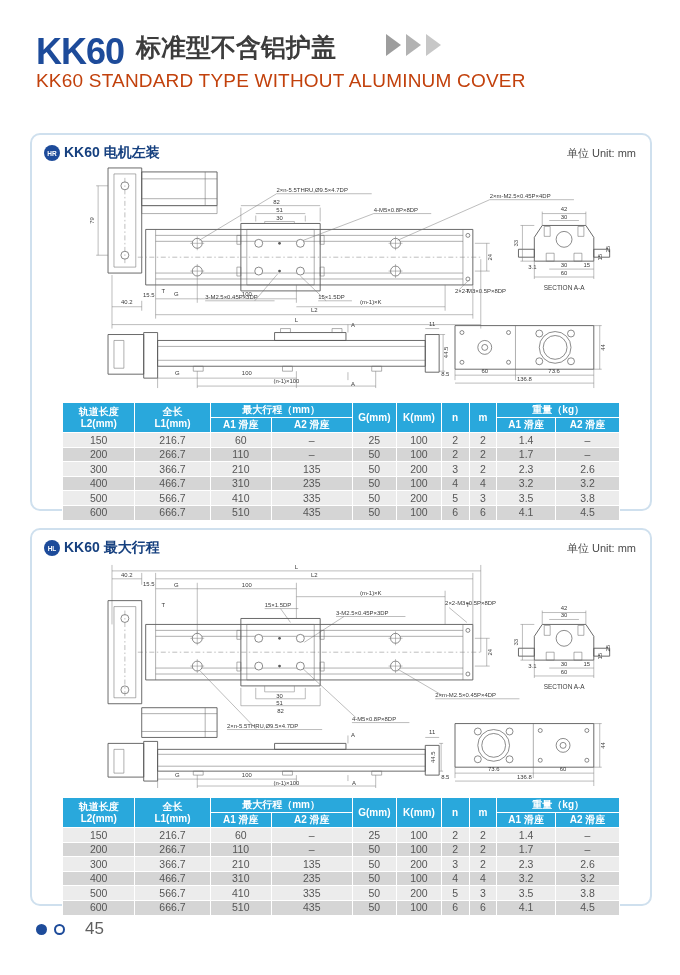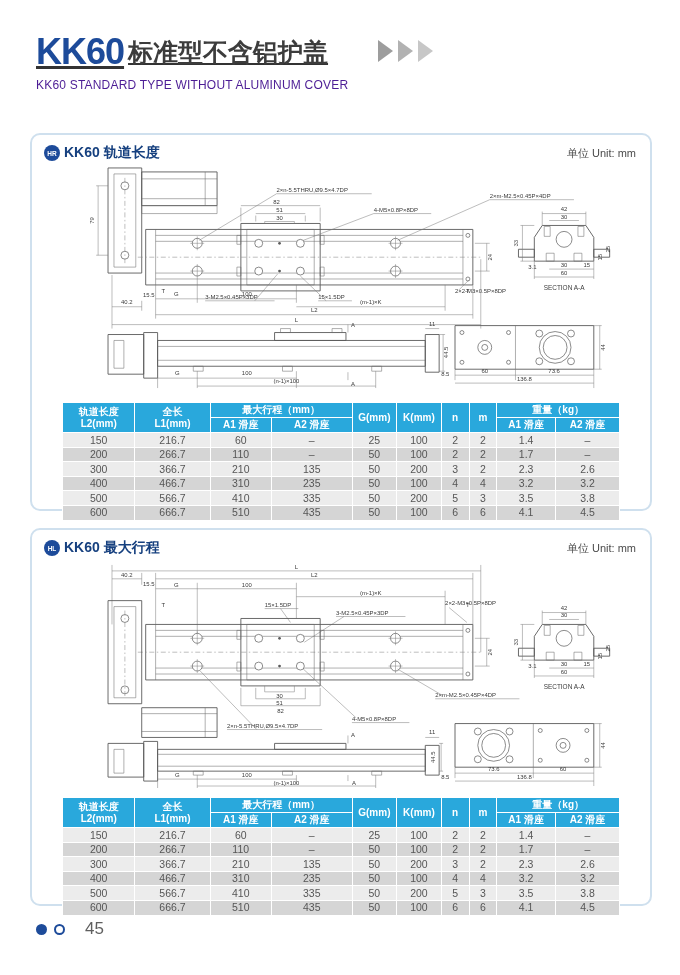--- a/index.html
+++ b/index.html
@@ -3,29 +3,29 @@
 <meta charset="utf-8">
 <style>
   * { margin:0; padding:0; box-sizing:border-box; }
   html,body { background:#fff; }
   body {
     width:680px; height:975px; position:relative;
     font-family:"Liberation Sans", sans-serif; color:#333; overflow:hidden;
   }
   
   .hdr { padding:34px 28px 0 36px; }
-  .hdr-row { display:flex; align-items:center;text-decoration:underline; }
+  .hdr-row { display:flex; align-items:flex-start; }
   .logo { font-size:36px; font-weight:bold; color:#1d4b9a; letter-spacing:-1px; line-height:1; }
-  .title-zh { font-size:25px; font-weight:bold; color:#3c3c3c; margin-left:4px; line-height:1.05; }
+  .title-zh { font-size:25px; font-weight:bold; color:#3c3c3c; margin-left:12px; line-height:1.05; }
   .arrows { display:flex; align-items:center; margin-left:50px; margin-bottom:3px; }
   .tri { width:0; height:0; border-top:11px solid transparent; border-bottom:11px solid transparent; margin-right:5px; }
   .tri1 { border-left:15px solid #9d9d9d; }
   .tri2 { border-left:15px solid #b2b2b2; }
   .tri3 { border-left:15px solid #c7c7c7; }
-  .title-en { font-size:12px; color:#4c1d95; margin-top:8px; letter-spacing:0.2px; }
+  .title-en { font-size:19px; color:#c2410c; letter-spacing:0.2px; }
   
   .panel {
     position:absolute; left:30px; width:622px; height:378px;
     border:2px solid #cfe0ee; border-radius:10px; background:#fff;
   }
   .panel1 { top:133px; }
   .panel2 { top:528px; }
   .panel-head { display:flex; align-items:center; padding:9px 14px 0 12px; }
   .badge {
     width:16px; height:16px; border-radius:50%; background:#1d4b9a; color:#fff;
@@ -77,21 +77,21 @@
       <i class="tri tri2"></i>
       <i class="tri tri3"></i>
     </span>
   </div>
   <div class="title-en">KK60 STANDARD TYPE WITHOUT ALUMINUM COVER</div>
 </div>
 
 <section class="panel panel1">
   <div class="panel-head">
     <span class="badge">HR</span>
-    <span class="panel-title">KK60 轨道长度</span>
+    <span class="panel-title">KK60 电机左装</span>
     <span class="unit">单位 Unit: mm</span>
   </div>
 
   <svg class="drawing" width="610" height="230" viewBox="0 0 610 232">
 
     <g>
       <rect class="ol" x="70" y="4" width="34" height="106"></rect>
       <rect class="il" x="76" y="10" width="22" height="94"></rect>
       <circle class="hole" cx="87" cy="22" r="4"></circle>
         <circle class="hole" cx="87" cy="92" r="4"></circle>

